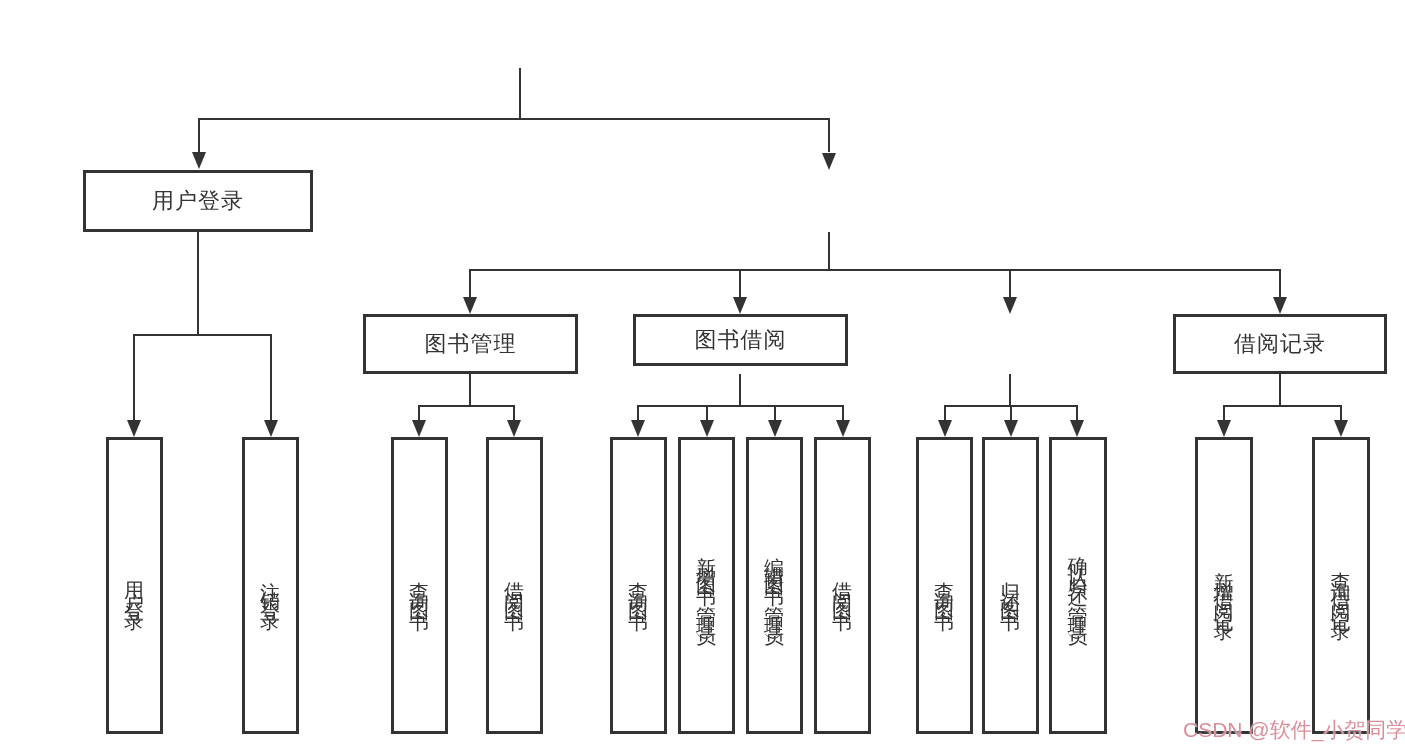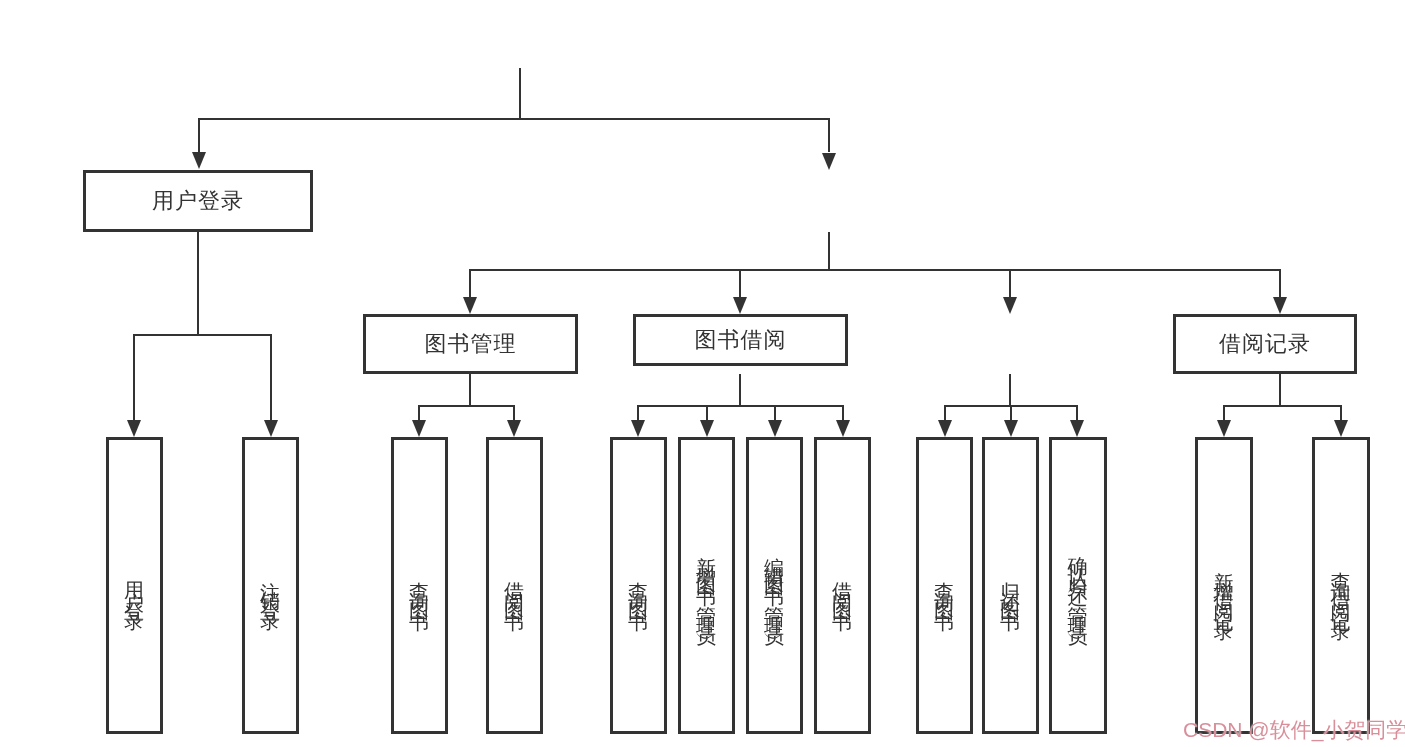--- a/index.html
+++ b/index.html
@@ -93,21 +93,21 @@
   <div class="ar" style="left:1003px;top:297px"></div>
   <div class="vl" style="left:1279px;top:269px;height:29px"></div>
   <div class="ar" style="left:1273px;top:297px"></div>
 
   <div class="box" style="left:363px;top:314px;width:215px;height:60px">
     <span>图书管理</span>
   </div>
   <div class="box" style="left:633px;top:314px;width:215px;height:52px">
     <span>图书借阅</span>
   </div>
-  <div class="box" style="left:1173px;top:314px;width:184px;height:60px">
+  <div class="box" style="left:1173px;top:314px;width:214px;height:60px">
     <span>借阅记录</span>
   </div>
 
   <div class="vl" style="left:469px;top:374px;height:33px"></div>
   <div class="hl" style="left:418px;top:405px;width:97px"></div>
   <div class="vl" style="left:418px;top:405px;height:16px"></div>
   <div class="ar" style="left:412px;top:420px"></div>
   <div class="vl" style="left:513px;top:405px;height:16px"></div>
   <div class="ar" style="left:507px;top:420px"></div>
 

